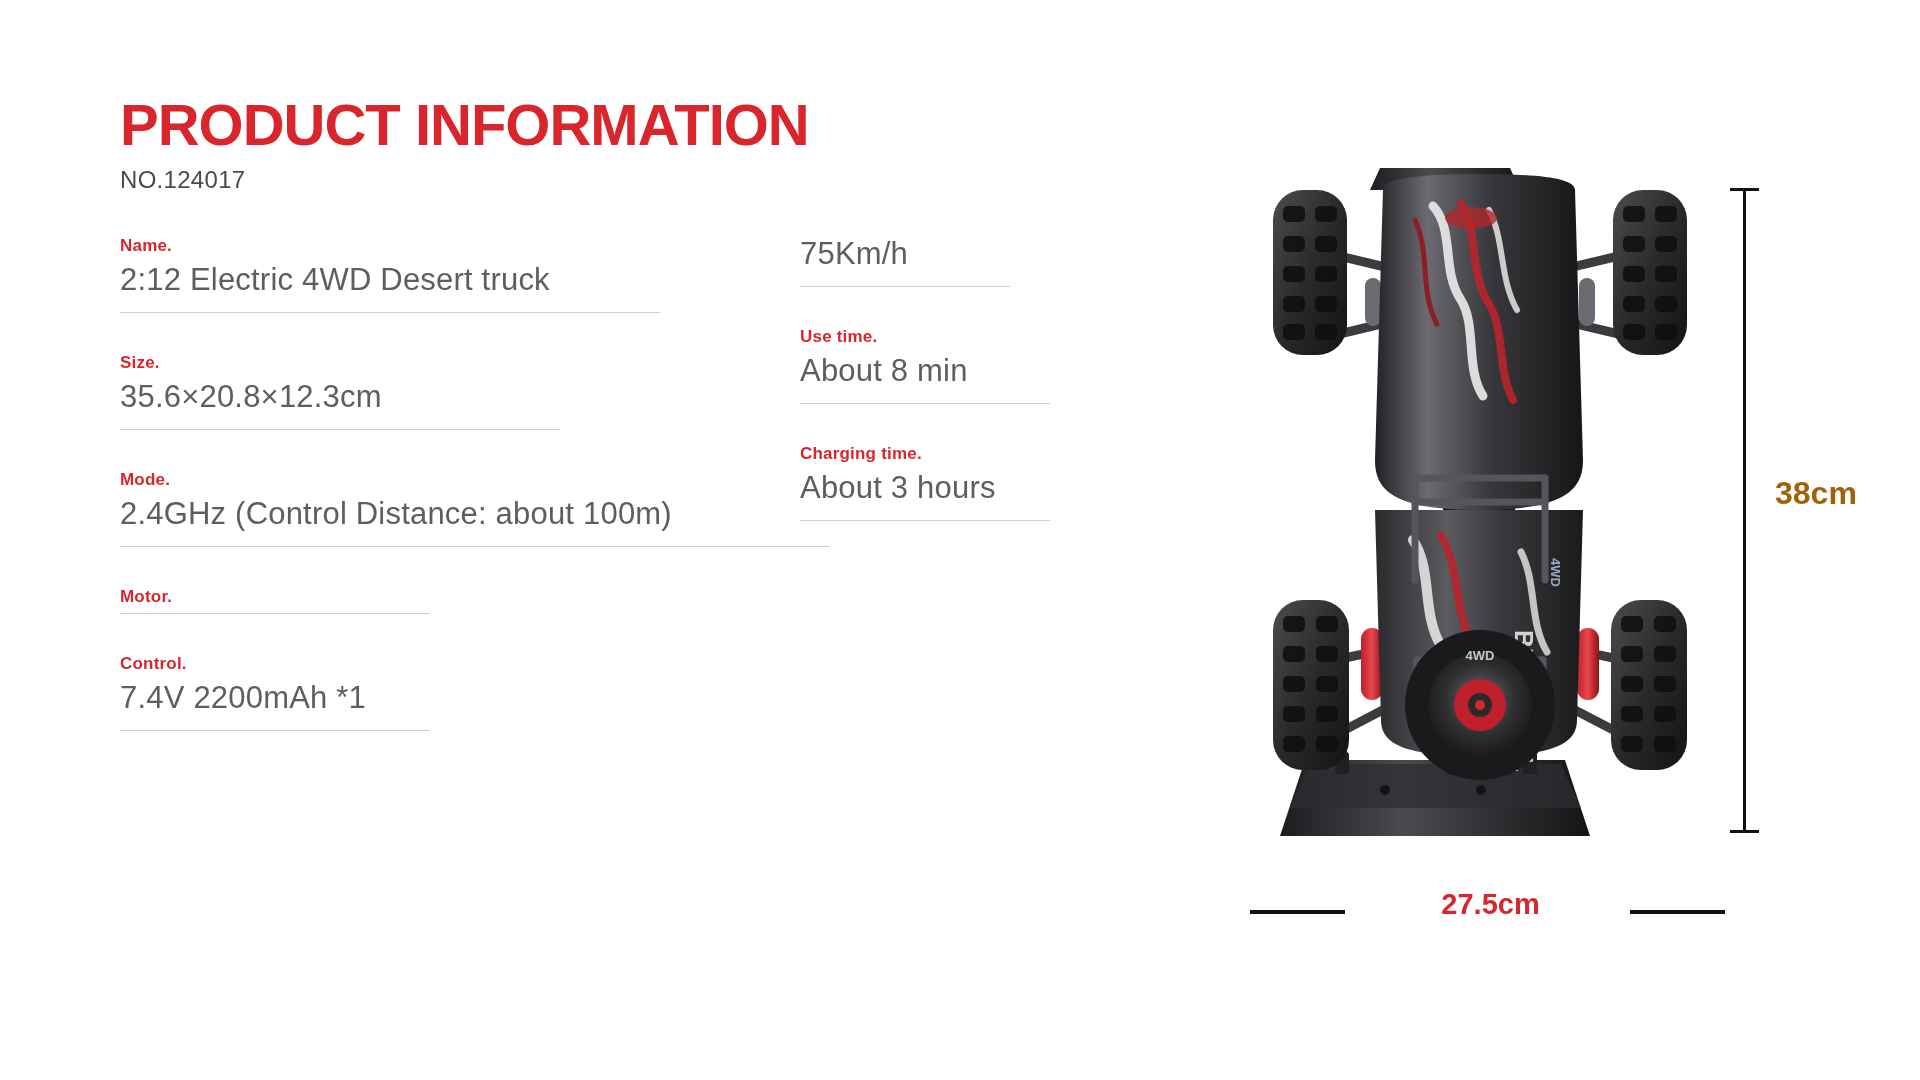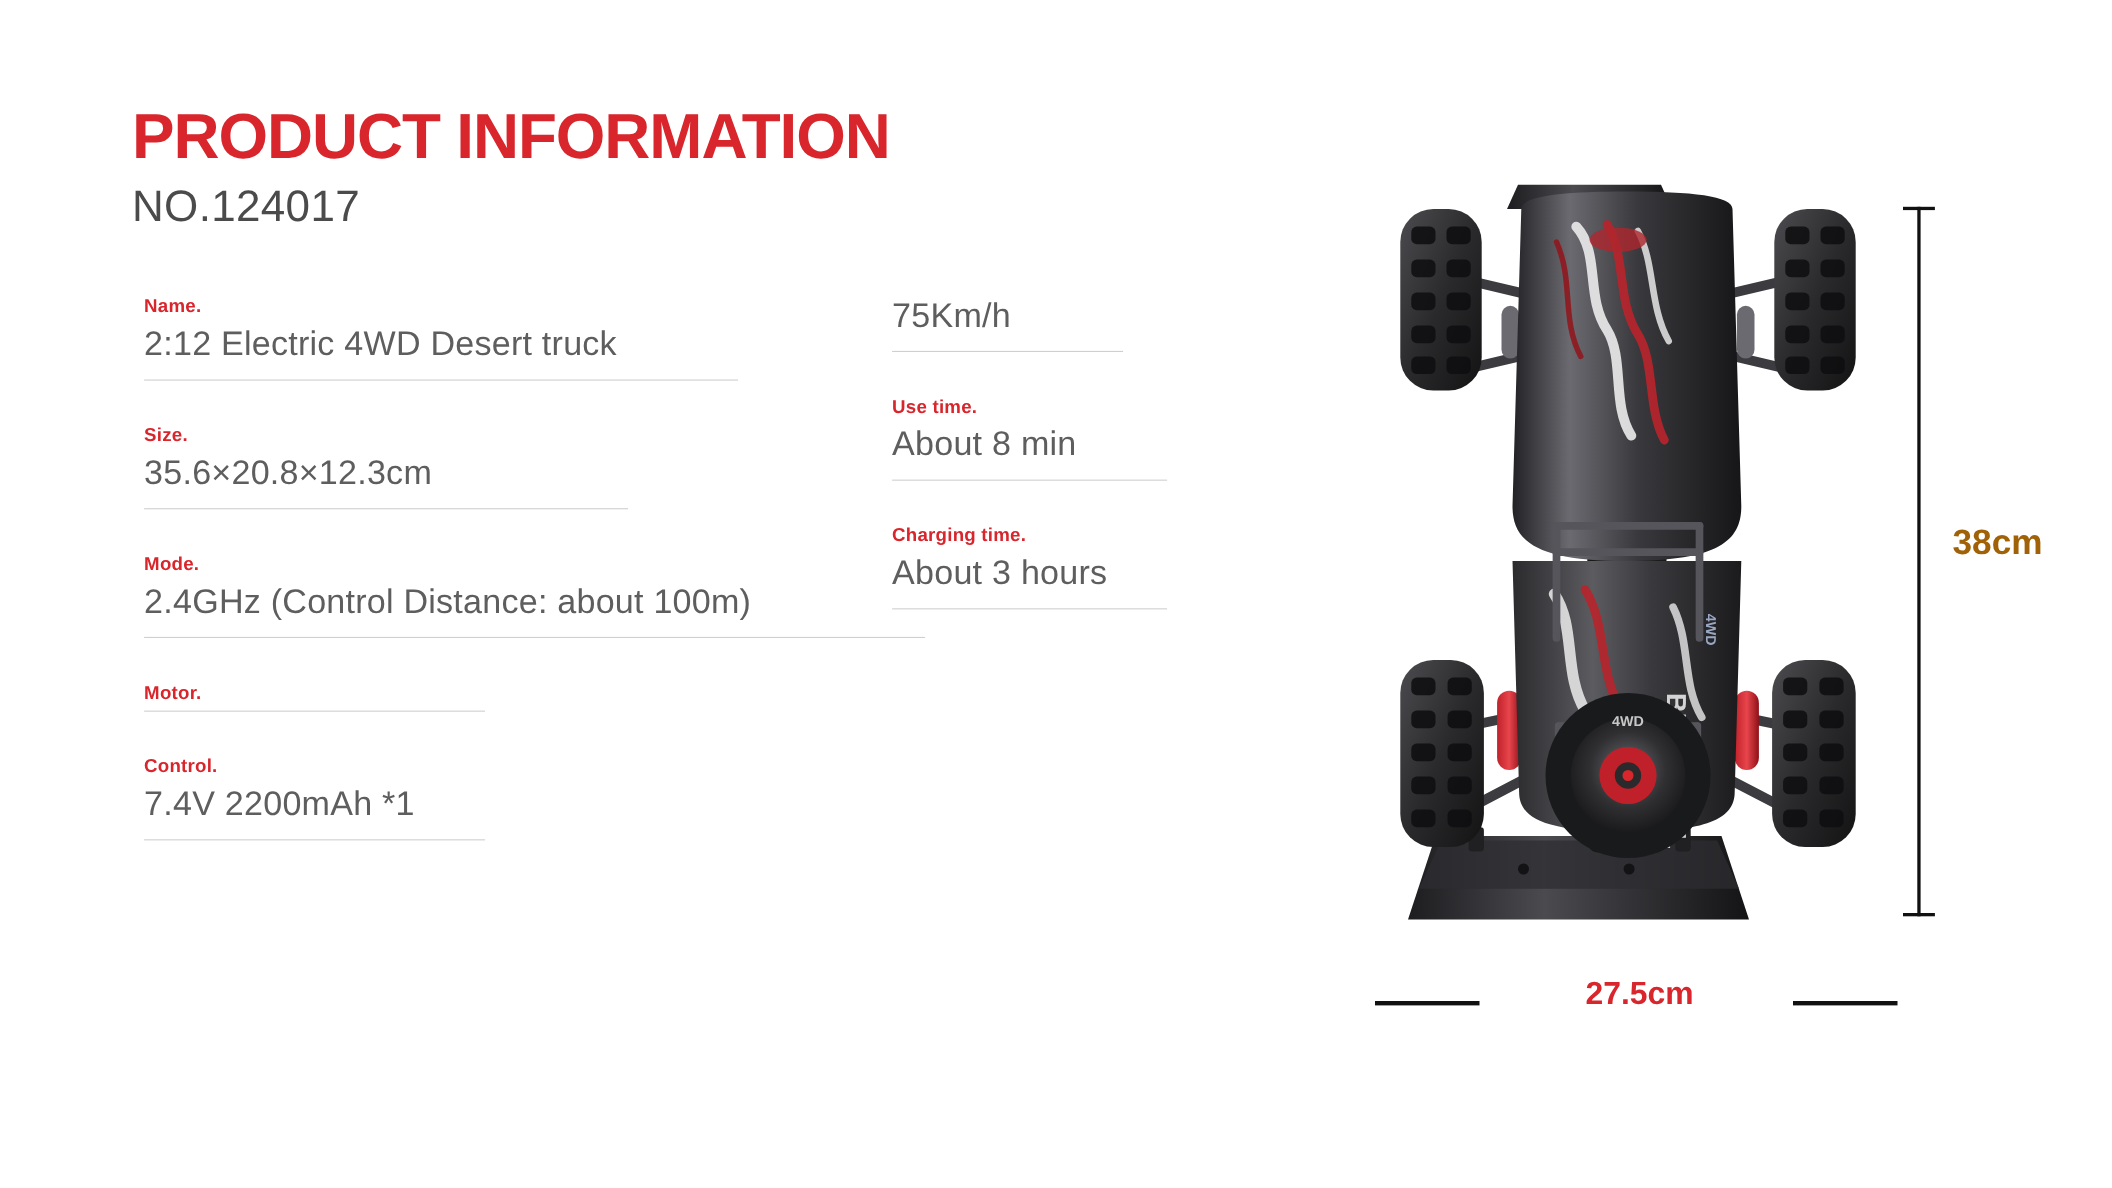--- a/index.html
+++ b/index.html
@@ -26,34 +26,33 @@
   .page-title {
     font-family: "Liberation Sans", sans-serif;
     font-weight: bold;
     font-size: 58px;
     letter-spacing: -1px;
     color: #d8262c;
     margin: 0 0 10px 0;
     line-height: 1.05;
   }
   .model-no {
-    font-size: 40px;
+    font-size: 24px;
     color: #4b4b4b;
     font-weight: 500;
     margin: 0 0 42px 0;
     letter-spacing: 0.3px;
   }
 
   .spec-grid {
     position: relative;
   }
   .spec-col {
     position: absolute;
-    top: 16px;
-    margin-left: 11px;
+    top: 0;
   }
   .col-left { left: 0; width: 560px; }
   .col-right { left: 680px; width: 500px; }
 
   .spec-item {
     margin-bottom: 40px;
   }
   .spec-label {
     color: #d8262c;
     font-size: 17px;

